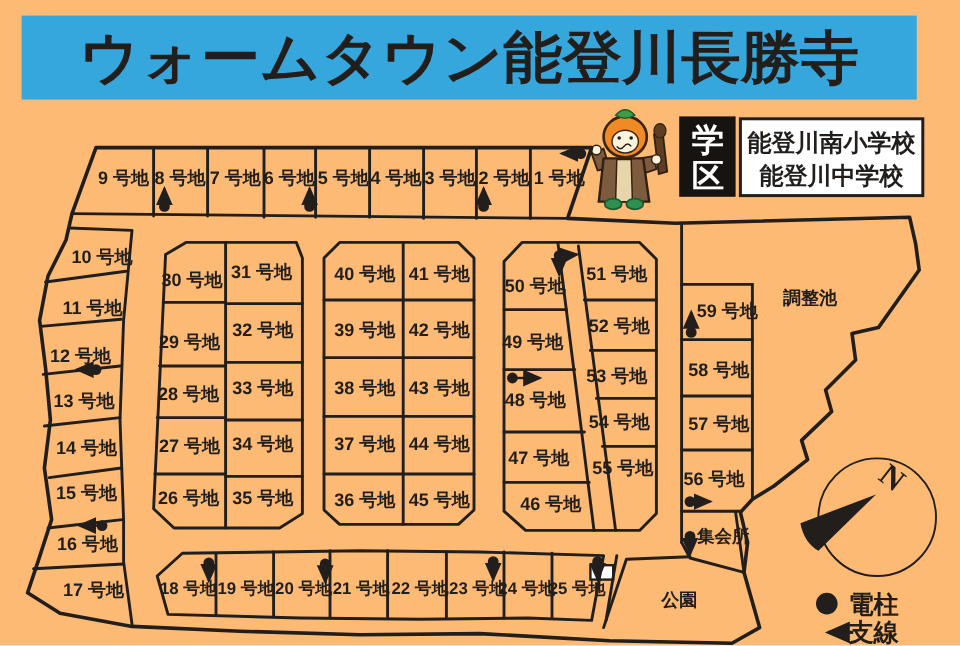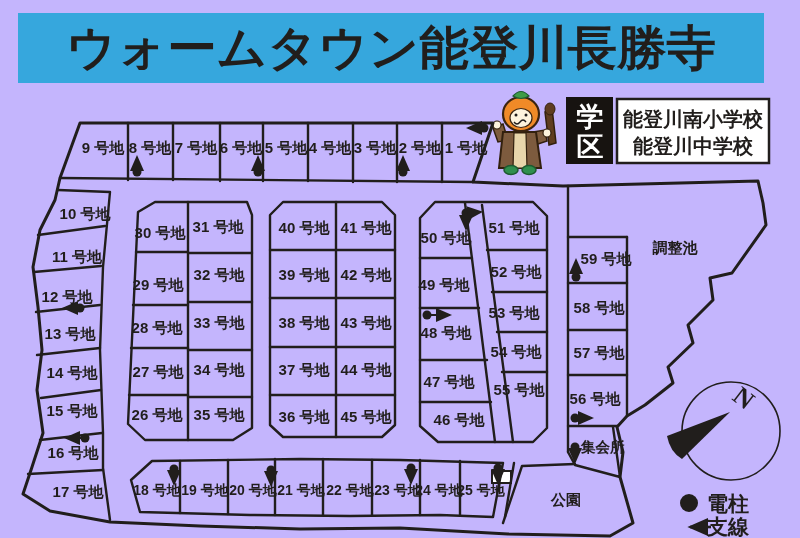--- a/index.html
+++ b/index.html
@@ -1,16 +1,16 @@
 <!DOCTYPE html>
 <html><head>
 <meta charset="utf-8">
 <style>
   html,body{margin:0;padding:0;background:#ffffff;}
-  .stage{position:relative;width:800px;height:538px;background:#c4b5fd;overflow:hidden;text-decoration:underline;}
+  .stage{position:relative;width:800px;height:538px;background:#fdba74;overflow:hidden;text-decoration:underline;}
   svg{display:block;}
   text{font-family:"Liberation Sans","DejaVu Sans",sans-serif;font-weight:bold;fill:#211e1c;}
   .title{font-size:47px;text-anchor:middle;}
   .schoolline{font-size:20px;text-anchor:middle;}
   .tagchar{font-size:27px;text-anchor:middle;fill:#ffffff;}
   .lot{font-size:15px;text-anchor:middle;}
   .lot-s{font-size:14px;text-anchor:middle;}
   .place{font-size:15px;text-anchor:middle;}
   .hall{font-size:14.5px;text-anchor:start;}
   .legendtxt{font-size:21px;text-anchor:start;}

